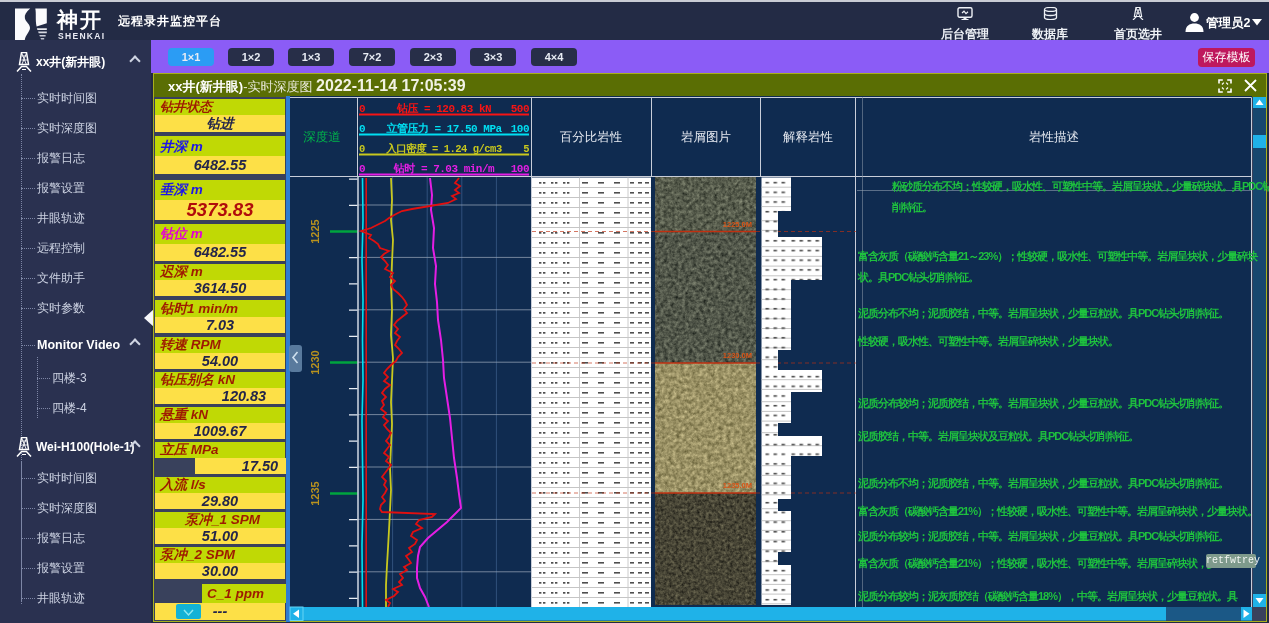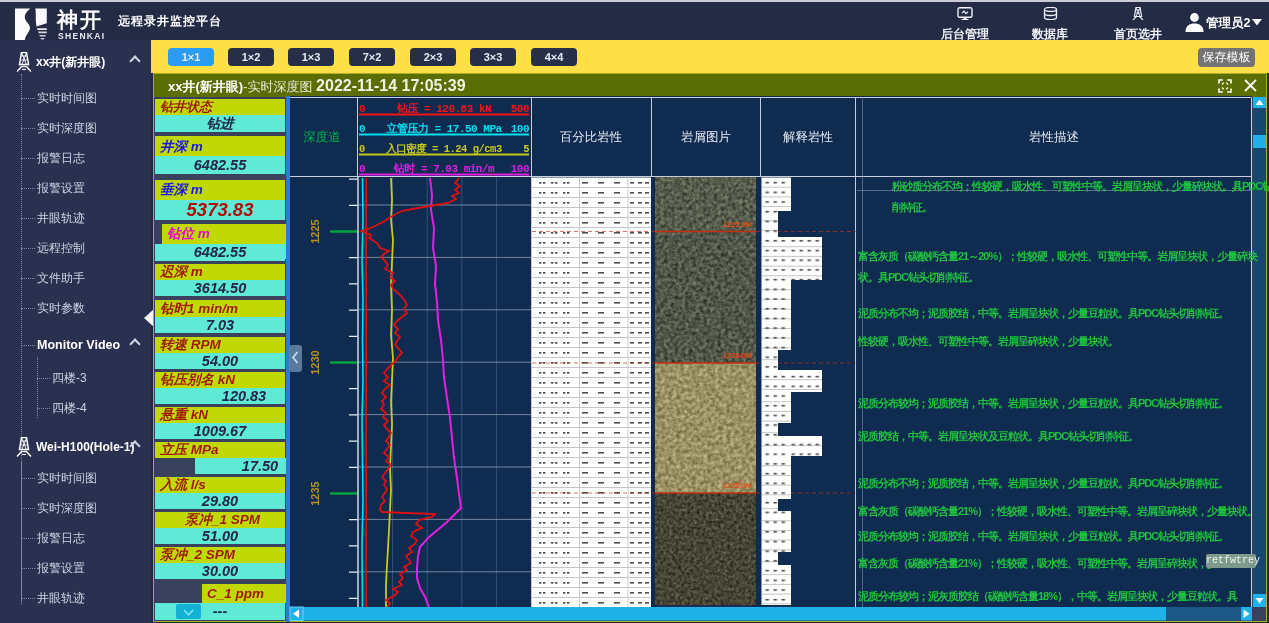--- a/index.html
+++ b/index.html
@@ -14,35 +14,35 @@
 #side{position:absolute;left:0;top:40px;width:151px;height:583px;background:#2a3150;}
 .titem{position:absolute;left:0;width:151px;height:20px;color:#ccd2e2;font-size:12px;line-height:20px;white-space:nowrap;}
 .titem .tx{position:absolute;left:37px;}
 .titem.grp{color:#fff;font-weight:bold;}
 .titem.grp .tx{left:36px;font-size:12px;}
 .caret{position:absolute;right:12px;top:3px;width:8px;height:8px;}
 .caret:before{content:"";position:absolute;left:0;top:2px;width:6px;height:6px;border-left:2px solid #cfd4e2;border-top:2px solid #cfd4e2;transform:rotate(45deg);}
 .dotv{position:absolute;border-left:1px dotted #7d86a5;width:0;}
 .doth{position:absolute;border-top:1px dotted #7d86a5;height:0;}
 
-#tabstrip{position:absolute;left:151px;top:40px;width:1118px;height:33px;background:#fde047;}
+#tabstrip{position:absolute;left:151px;top:40px;width:1118px;height:33px;background:#8b5cf6;}
 .tabbtn{position:absolute;top:8px;width:46px;height:18px;background:#272e48;border-radius:4px;color:#e8ecf4;font-size:11px;font-weight:bold;text-align:center;line-height:18px;}
 .tabbtn.act{background:#2b9cf4;}
-#savebtn{position:absolute;left:1198px;top:48px;width:57px;height:19px;background:#737373;border-radius:4px;color:#fff;font-size:12px;text-align:center;line-height:19px;}
+#savebtn{position:absolute;left:1198px;top:48px;width:57px;height:19px;background:#be185d;border-radius:4px;color:#fff;font-size:12px;text-align:center;line-height:19px;}
 
 #panel{position:absolute;left:153px;top:73px;width:1114px;height:549px;border:1px solid #a9b01c;background:#39415c;}
 #tbar{position:absolute;left:0;top:0;width:1112px;height:23px;background:#5a6e04;color:#fff;}
 #tbar .t1{position:absolute;left:14px;top:3px;font-size:13px;font-weight:bold;}
 #tbar .t2{font-weight:normal;color:#e8e8da;}
 #tbar .t3{font-size:16px;color:#f2f2e4;font-weight:bold;}
 
 #params{position:absolute;left:155px;top:97px;width:131px;height:524px;background:#39415c;}
 .prow{position:absolute;left:0;width:130px;overflow:hidden;}
 .plab{background:#c0d905;color:#9e1a02;font-style:italic;font-weight:bold;font-size:13.5px;padding-left:5px;white-space:nowrap;}
-.pval{background:#5eead4;color:#23254a;font-style:italic;font-weight:bold;font-size:14.5px;text-align:center;white-space:nowrap;}
+.pval{background:#fde047;color:#23254a;font-style:italic;font-weight:bold;font-size:14.5px;text-align:center;white-space:nowrap;}
 
 .desc{position:absolute;color:#1ec13e;font-size:11px;font-weight:bold;line-height:21px;width:402px;letter-spacing:-1px;}
 </style>
 </head>
 <body>
 <div id="canvas">
 <div id="hdr">
  <svg class="abs" style="left:0;top:0" width="55" height="40" viewBox="0 0 55 40">
   <path fill="#fbfbfd" d="M15,6.6 L30.2,6.6 C26.2,10 24.2,13 24.9,16.2 C25.8,20.2 30.2,22 30,26 C29.8,30 25.2,33 24.7,38.5 L15,38.5 Z"></path>
   <path fill="#fbfbfd" d="M35.3,6.6 L46.8,6.6 L46.8,21.2 L36.6,24.6 C35.1,17.5 36.4,12 35.3,6.6 Z"></path>
@@ -203,21 +203,21 @@
         </svg>
  </div>
 </div>
 <div id="params">
  <div class="prow plab" style="top:2px;height:16px;font-size:13px;line-height:15px;">钻井状态</div>
  <div class="prow pval" style="top:18px;height:17px;font-size:13.5px;line-height:17px;">钻进</div>
  <div class="prow plab" style="top:39px;height:20px;line-height:21px;color:#1c16e8;">井深 m</div>
  <div class="prow pval" style="top:59px;height:18px;line-height:18px;">6482.55</div>
  <div class="prow plab" style="top:83px;height:20px;line-height:20px;color:#1c16e8;">垂深 m</div>
  <div class="prow pval" style="top:103px;height:20px;line-height:20px;font-size:18.5px;color:#b00c0c;">5373.83</div>
- <div class="prow plab" style="top:127px;height:35px;line-height:20px;color:#e400d6;margin-left:7px;">钻位 m</div>
+ <div class="prow plab" style="top:127px;height:35px;line-height:20px;color:#e400d6;">钻位 m</div>
  <div class="prow pval" style="top:147px;height:17px;line-height:17px;">6482.55</div>
  <div class="prow plab" style="top:167px;height:16px;line-height:16px;">迟深 m</div>
  <div class="prow pval" style="top:183px;height:16px;line-height:16px;">3614.50</div>
  <div class="prow plab" style="top:203px;height:17px;line-height:17px;">钻时1 min/m</div>
  <div class="prow pval" style="top:220px;height:16px;line-height:16px;">7.03</div>
  <div class="prow plab" style="top:240px;height:16px;line-height:16px;">转速 RPM</div>
  <div class="prow pval" style="top:256px;height:16px;line-height:16px;">54.00</div>
  <div class="prow plab" style="top:275px;height:16px;line-height:16px;">钻压别名 kN</div>
  <div class="prow pval" style="top:291px;height:16px;line-height:16px;padding-left:48px;">120.83</div>
  <div class="prow plab" style="top:310px;height:16px;line-height:16px;">悬重 kN</div>
@@ -453,21 +453,21 @@
  <rect x="1253" y="594" width="13" height="13" fill="#1fb2e8"></rect>
  <path d="M1255.5,598 h8 l-4,5.5 Z" fill="#ffffff"></path>
 </g>
 
 <rect x="289" y="345" width="13" height="27" rx="3" fill="#6688aa" opacity="0.85"></rect>
 <path d="M297.5,352 l-4.5,5.5 l4.5,5.5" fill="none" stroke="#cfe0ee" stroke-width="1.6"></path>
 </svg>
 </div>
 <div id="descwrap">
  <div class="desc" style="left:892px;top:176px;">粉砂质分布不均；性较硬，吸水性、可塑性中等。岩屑呈块状，少量碎块状。具PDC钻头切削特征。</div>
- <div class="desc" style="left:858px;top:246px;">富含灰质（碳酸钙含量21～20%）；性较硬，吸水性、可塑性中等。岩屑呈块状，少量碎块状。具PDC钻头切削特征。</div>
+ <div class="desc" style="left:858px;top:246px;">富含灰质（碳酸钙含量21～23%）；性较硬，吸水性、可塑性中等。岩屑呈块状，少量碎块状。具PDC钻头切削特征。</div>
  <div class="desc" style="left:858px;top:303px;">泥质分布不均；泥质胶结，中等。岩屑呈块状，少量豆粒状。具PDC钻头切削特征。</div>
  <div class="desc" style="left:858px;top:331px;">性较硬，吸水性、可塑性中等。岩屑呈碎块状，少量块状。</div>
  <div class="desc" style="left:858px;top:393px;">泥质分布较均；泥质胶结，中等。岩屑呈块状，少量豆粒状。具PDC钻头切削特征。</div>
  <div class="desc" style="left:858px;top:426px;">泥质胶结，中等。岩屑呈块状及豆粒状。具PDC钻头切削特征。</div>
  <div class="desc" style="left:858px;top:473px;">泥质分布不均；泥质胶结，中等。岩屑呈块状，少量豆粒状。具PDC钻头切削特征。</div>
  <div class="desc" style="left:858px;top:501px;">富含灰质（碳酸钙含量21%）；性较硬，吸水性、可塑性中等。岩屑呈碎块状，少量块状。</div>
  <div class="desc" style="left:858px;top:526px;">泥质分布较均；泥质胶结，中等。岩屑呈块状，少量豆粒状。具PDC钻头切削特征。</div>
  <div class="desc" style="left:858px;top:553px;">富含灰质（碳酸钙含量21%）；性较硬，吸水性、可塑性中等。岩屑呈碎块状，少量</div>
  <div class="desc" style="left:858px;top:586px;width:392px;height:21px;overflow:hidden;">泥质分布较均；泥灰质胶结（碳酸钙含量18%），中等。岩屑呈块状，少量豆粒状。具PDC钻头</div>
  <div class="abs" style="left:1206px;top:554px;width:50px;height:14px;background:#7e9a8c;border-radius:2px;color:#f0f4f0;font-size:10px;font-family:'Liberation Mono',monospace;text-align:center;line-height:14px;">retfwtrey</div>

